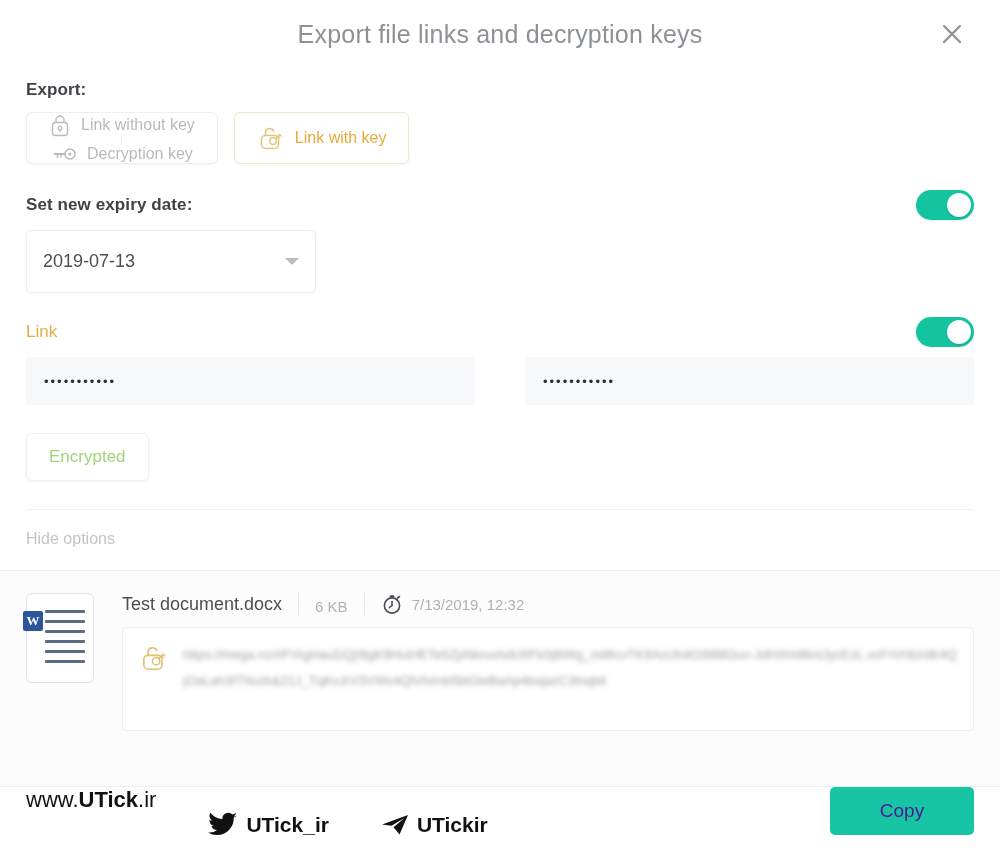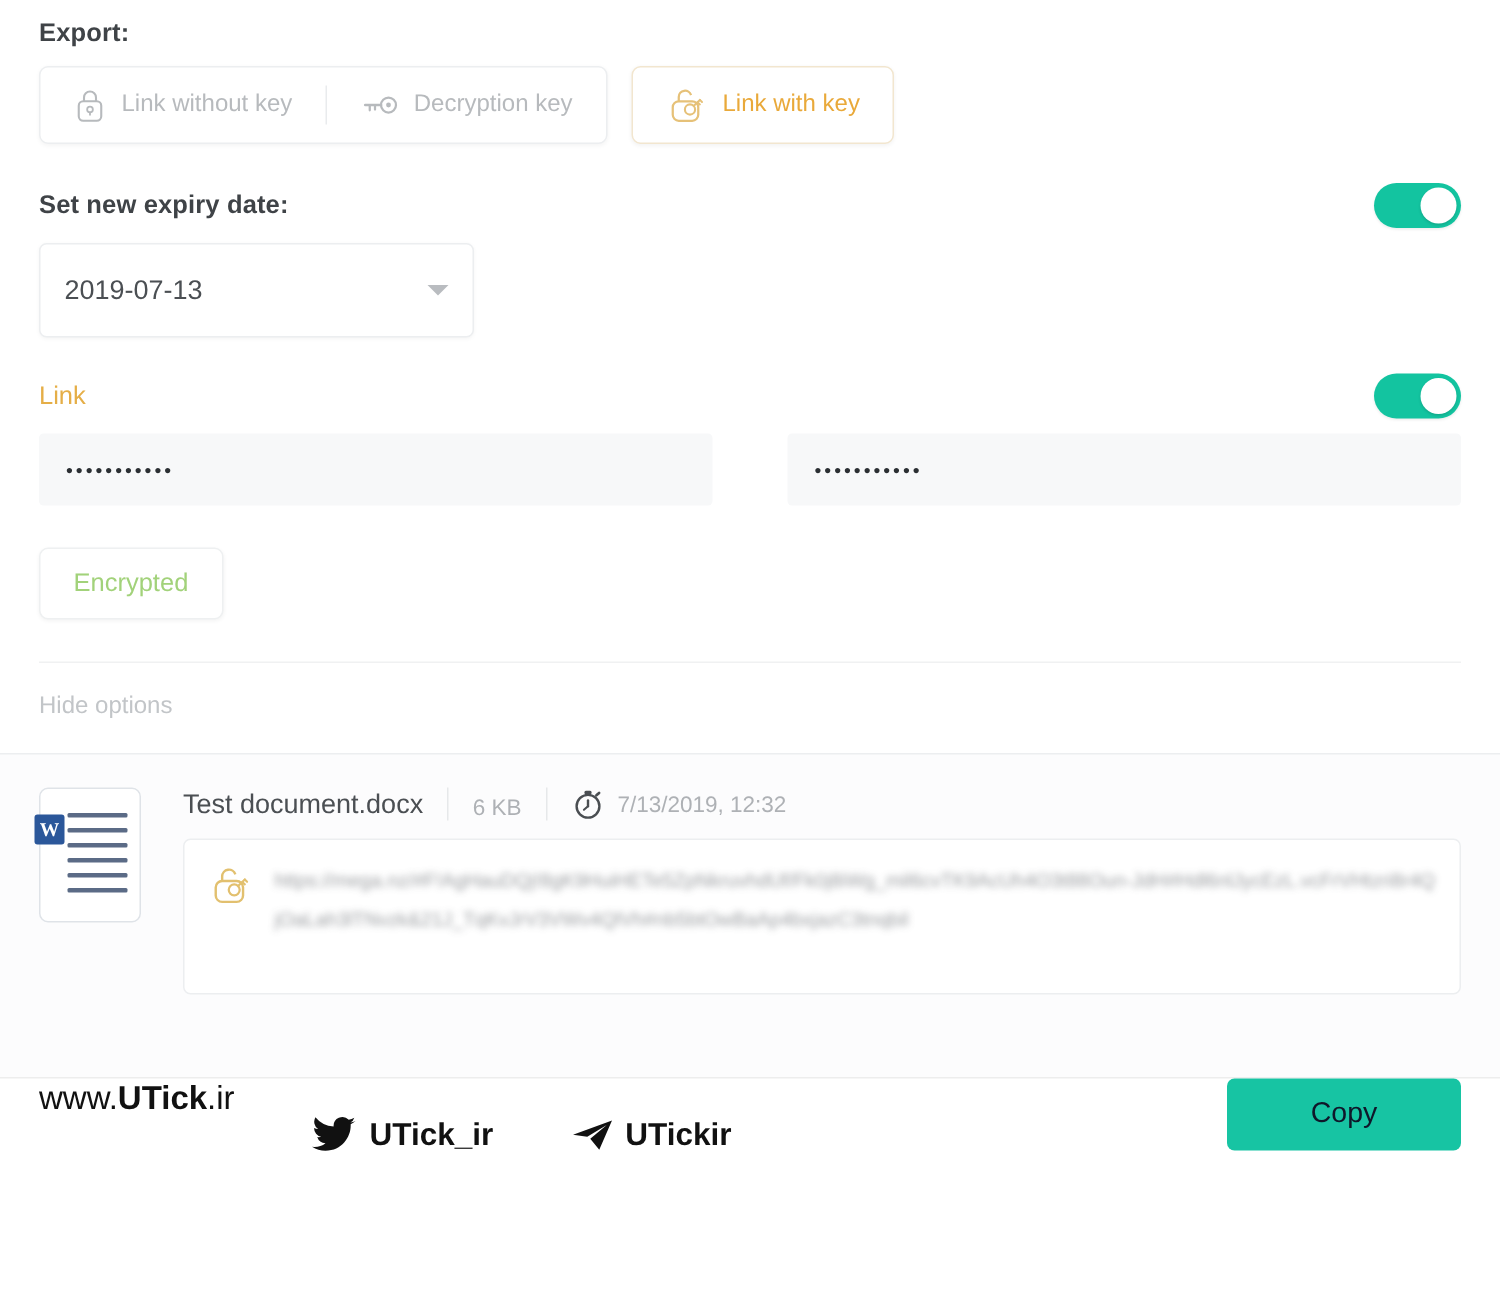--- a/index.html
+++ b/index.html
@@ -36,20 +36,21 @@
 
   .segment-row { display: flex; align-items: stretch; gap: 16px; margin-bottom: 26px; }
 
   .segment-group {
     display: flex; align-items: center;
     background: #ffffff;
     border: 1px solid #eceef0;
     border-radius: 6px;
     box-shadow: 0 1px 3px rgba(0,0,0,.045);
     height: 52px;
+    flex-direction: column;
   }
   .seg-item {
     display: flex; align-items: center; gap: 10px;
     padding: 0 22px; height: 100%;
     cursor: pointer; white-space: nowrap;
   }
   .seg-item .seg-text { font-size: 16px; color: #b7babd; }
   .seg-divider { width: 1px; height: 26px; background: #e9ebed; }
 
   .segment-single {
@@ -161,30 +162,38 @@
     height: 76px; display: flex; 
     padding: 0 26px; gap: 0; background: #fff;
   }
   .brand-site { font-size: 22px; color: #111; margin-right: 52px; white-space: nowrap; }
   .brand-site .light { font-weight: 400; }
   .brand-site .bold { font-weight: 700; }
   .social { display: flex; align-items: center; gap: 8px; margin-right: 52px; }
   .social-name { font-size: 21px; font-weight: 700; color: #111; }
   .copy-btn {
     margin-left: auto;
-    background: #17c4a3; color: #0f172a; border: none; border-radius: 5px;
-    width: 156px; height: 48px; font-size: 19px;
+    background: #17c4a3; color: #4c1d95; border: none; border-radius: 5px;
+    width: 144px; height: 48px; font-size: 19px;
     font-family: "Liberation Sans", sans-serif; cursor: pointer;
   }
 </style>
 </head>
 <body>
 
 <div class="page">
 
+  <div class="header">
+    <div class="header-title">Export file links and decryption keys</div>
+    <div class="close-btn">
+      <svg width="26" height="26" viewBox="0 0 26 26">
+        <path d="M5 5 L21 21 M21 5 L5 21" stroke="#8d9094" stroke-width="2.2" stroke-linecap="round" fill="none"></path>
+      </svg>
+    </div>
+  </div>
 
   <div class="form">
 
     <div class="label-bold export-label">Export:</div>
 
     <div class="segment-row">
       <div class="segment-group">
 
         <div class="seg-item">
           <svg width="22" height="24" viewBox="0 0 22 24">

